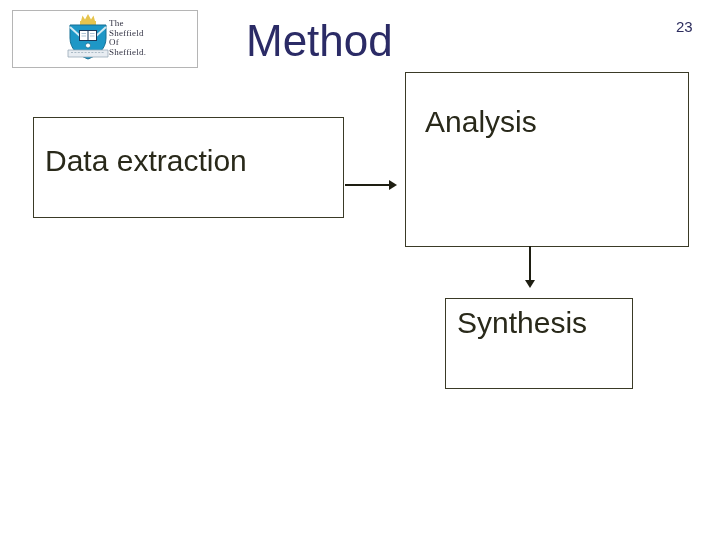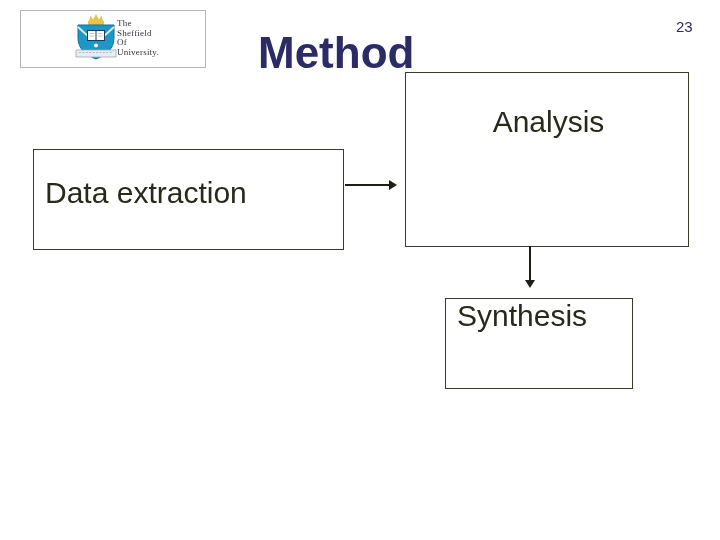--- a/index.html
+++ b/index.html
@@ -12,21 +12,21 @@
     position: relative;
     width: 720px;
     height: 540px;
     background: #ffffff;
     overflow: hidden;
   }
 
   
   .logo-box {
     position: absolute;
-    left: 20px; top: 10px;
+    left: 12px; top: 10px;
     width: 184px; height: 56px;
     border: 1px solid var(--logo-border, #b5b5b5);
     background: #ffffff;
   }
   .crest {
     position: absolute;
     left: 54px; top: 3px;
     width: 42px; height: 48px;
   }
   .logo-text {
@@ -37,23 +37,23 @@
     line-height: 9.6px;
     letter-spacing: 0.2px;
     color: var(--logo-text, #333344);
     white-space: nowrap;
   }
 
   
   .title {
     position: absolute;
     left: 246px; top: 19px;
-    margin: 12px;
+    margin: 0;
     font-size: 44px;
-    font-weight: bold;
+    font-weight: normal;
     line-height: 44px;
     color: var(--title-text, #2b2b66);
     white-space: nowrap;
   }
   .page-number {
     position: absolute;
     left: 676px; top: 16px;
     font-size: 15px;
     line-height: 21px;
     color: var(--page-number-text, #2d2d5e);
@@ -63,23 +63,23 @@
   .flow-box {
     position: absolute;
     background: #ffffff;
     border: 1px solid var(--box-border, #3a3a26);
     box-sizing: border-box;
     color: var(--box-text, #29291a);
     font-size: 30px;
     line-height: 30px;
     white-space: nowrap;
   }
-  .box-data-extraction { left: 33px;  top: 117px; width: 311px; height: 101px; padding: 28px 0 12px 11px; margin-top: 32px; }
-  .box-analysis        { left: 405px; top: 72px;  width: 284px; height: 175px; padding: 34px 16px 0 19px; text-align: center; }
-  .box-synthesis       { left: 445px; top: 298px; width: 188px; height: 91px;  padding: 2px 0 0 11px; }
+  .box-data-extraction { left: 33px;  top: 117px; width: 311px; height: 101px; padding: 28px 0 12px 11px; }
+  .box-analysis        { left: 405px; top: 72px;  width: 284px; height: 175px; padding: 34px 16px 0 19px; }
+  .box-synthesis       { left: 445px; top: 298px; width: 188px; height: 91px;  padding: 9px 0 0 11px; }
 
   
   .arrow-line-h {
     position: absolute;
     left: 345px; top: 184px;
     width: 44px; height: 2px;
     background: var(--arrow, #1e1e12);
   }
   .arrow-head-right {
     position: absolute;
@@ -138,21 +138,21 @@
 
       <circle cx="21" cy="31.5" r="2.5" fill="#ffffff" stroke="#156f94" stroke-width="0.8"></circle>
 
       <path d="M1 36 H41 V43 H1 Z" fill="#e8edf2" stroke="#9aaab8" stroke-width="0.8"></path>
       <path d="M4 38.5 H38" stroke="#8fa3b3" stroke-width="0.7" stroke-dasharray="2 1.4"></path>
     </svg>
     <div class="logo-text">
       <div>The</div>
       <div>Sheffield</div>
       <div>Of</div>
-      <div>University.</div>
+      <div>Sheffield.</div>
     </div>
   </div>
 
   <h1 class="title">Method</h1>
   <div class="page-number">23</div>
 
   <div class="flow-box box-data-extraction">
     <span>Data extraction</span>
   </div>
   <div class="flow-box box-analysis">

